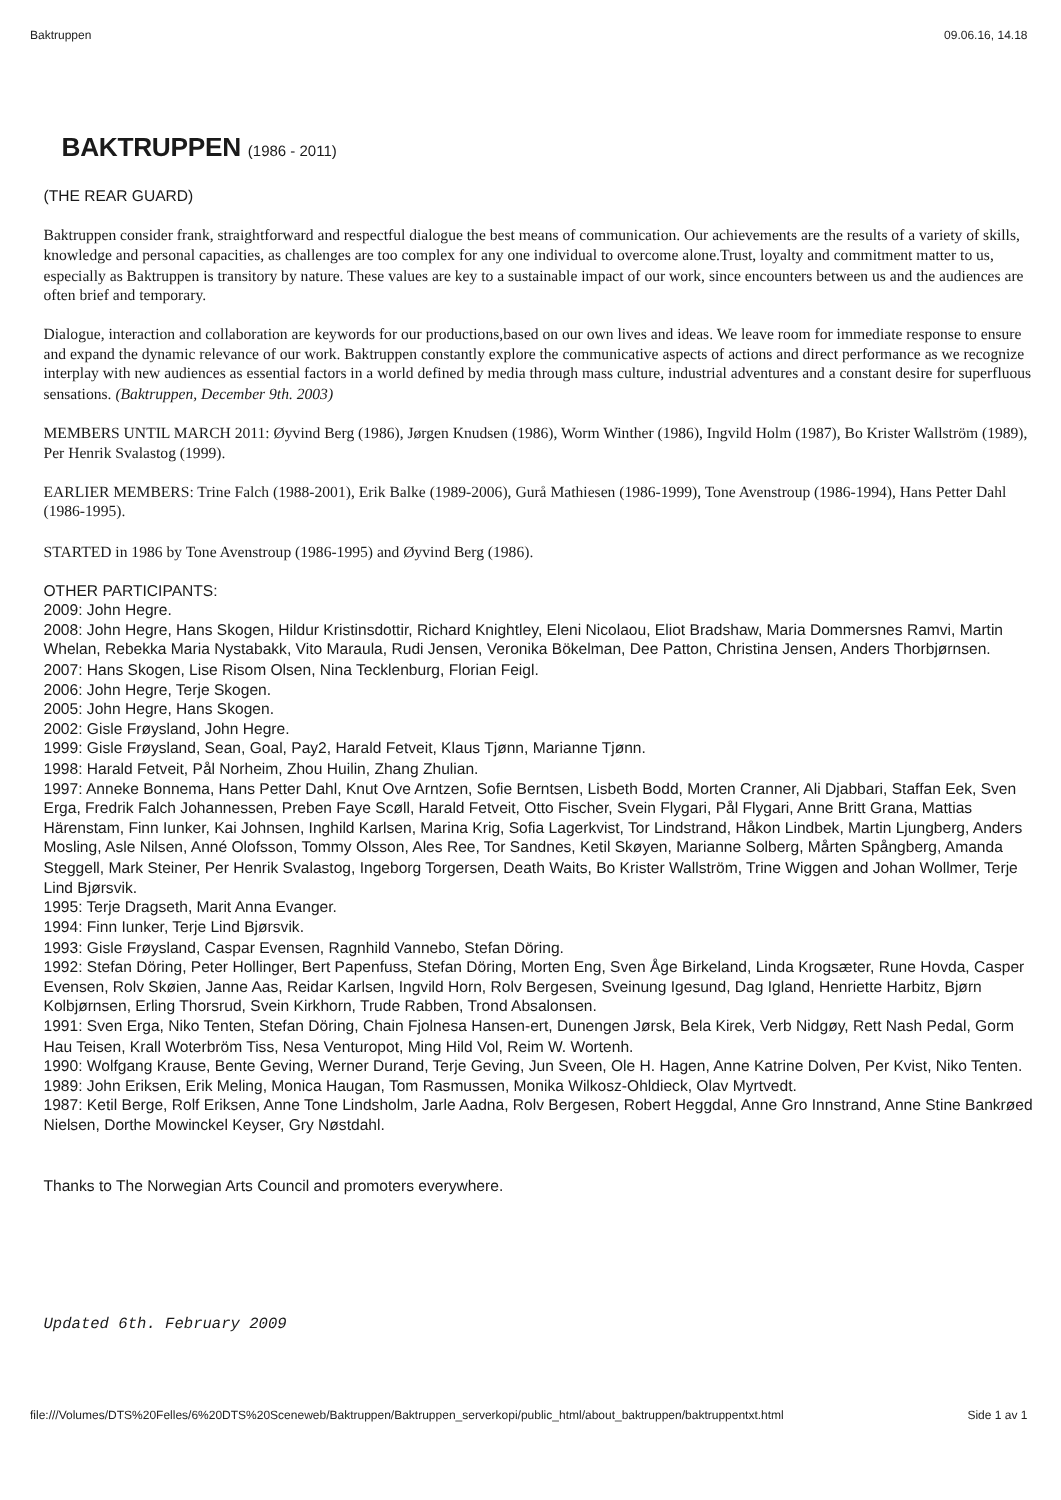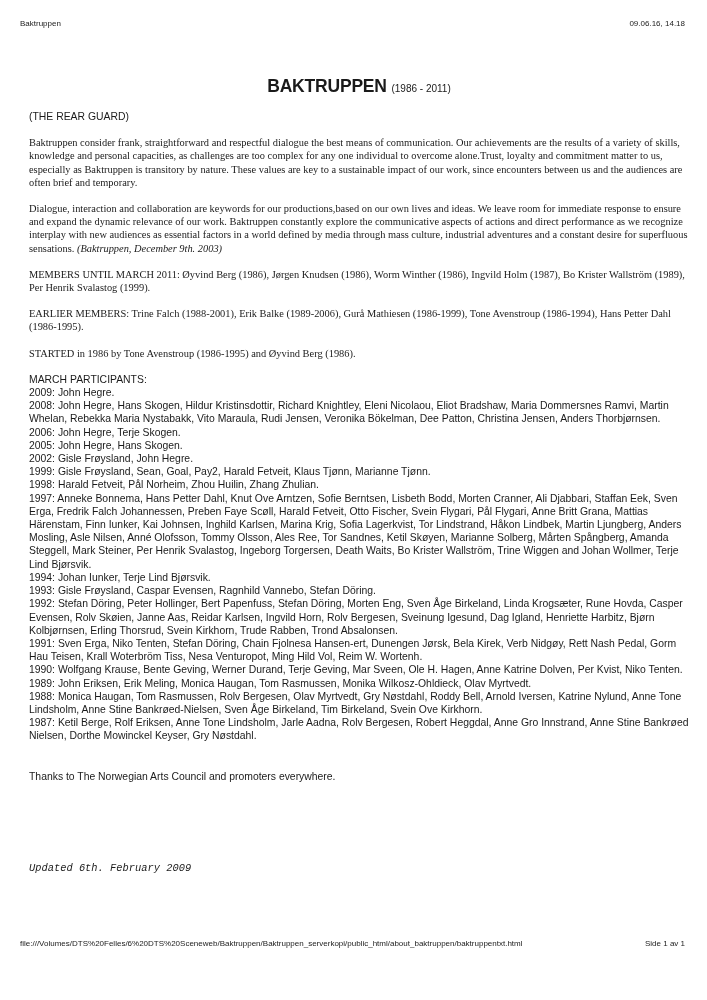--- a/index.html
+++ b/index.html
@@ -12,23 +12,22 @@
     font-size: 8px; color: #222;
     display: flex; justify-content: space-between;
   }
   .print-header { top: 19px; }
   .print-footer { top: 939px; align-items: flex-end; }
   .content {
     position: absolute; left: 29px; top: 75px; width: 660px;
     font-size: 10.4px; line-height: 13.2px;
   }
   h1 {
-    margin: 0; font-size: 17.5px; font-weight: bold; line-height: 22px;
+    margin: 12px; font-size: 17.5px; font-weight: bold; line-height: 22px;
     letter-spacing: -0.2px;
-    text-align: center;
   }
   h1 .years { font-size: 10px; font-weight: normal; letter-spacing: 0; }
   p { margin: 0; }
   .subtitle { margin-top: 10px; }
   .block { margin-top: 13px; font-family: Liberation Serif, serif; }
   .cite { font-style: italic; }
   .participants { margin-top: 13px; }
   .thanks { margin-top: 27px; }
   .updated { margin-top: 79px; font-style: italic; font-family: Liberation Mono, monospace; }
 </style>
@@ -49,36 +48,37 @@
 
   <p class="block"><span>Dialogue, interaction and collaboration are keywords for our productions,based on our own lives and ideas. We leave room for immediate response to ensure and expand the dynamic relevance of our work. Baktruppen constantly explore the communicative aspects of actions and direct performance as we recognize interplay with new audiences as essential factors in a world defined by media through mass culture, industrial adventures and a constant desire for superfluous sensations. </span><span class="cite">(Baktruppen, December 9th. 2003)</span></p>
 
   <p class="block">MEMBERS UNTIL MARCH 2011: Øyvind Berg (1986), Jørgen Knudsen (1986), Worm Winther (1986), Ingvild Holm (1987), Bo Krister Wallström (1989), Per Henrik Svalastog (1999).</p>
 
   <p class="block">EARLIER MEMBERS: Trine Falch (1988-2001), Erik Balke (1989-2006), Gurå Mathiesen (1986-1999), Tone Avenstroup (1986-1994), Hans Petter Dahl (1986-1995).</p>
 
   <p class="block">STARTED in 1986 by Tone Avenstroup (1986-1995) and Øyvind Berg (1986).</p>
 
   <div class="participants">
-    <p>MARCH PARTICIPANTS:</p>
+    <p>OTHER PARTICIPANTS:</p>
     <p>2009: John Hegre.</p>
     <p>2008: John Hegre, Hans Skogen, Hildur Kristinsdottir, Richard Knightley, Eleni Nicolaou, Eliot Bradshaw, Maria Dommersnes Ramvi, Martin Whelan, Rebekka Maria Nystabakk, Vito Maraula, Rudi Jensen, Veronika Bökelman, Dee Patton, Christina Jensen, Anders Thorbjørnsen.</p>
+    <p>2007: Hans Skogen, Lise Risom Olsen, Nina Tecklenburg, Florian Feigl.</p>
     <p>2006: John Hegre, Terje Skogen.</p>
     <p>2005: John Hegre, Hans Skogen.</p>
     <p>2002: Gisle Frøysland, John Hegre.</p>
     <p>1999: Gisle Frøysland, Sean, Goal, Pay2, Harald Fetveit, Klaus Tjønn, Marianne Tjønn.</p>
     <p>1998: Harald Fetveit, Pål Norheim, Zhou Huilin, Zhang Zhulian.</p>
     <p>1997: Anneke Bonnema, Hans Petter Dahl, Knut Ove Arntzen, Sofie Berntsen, Lisbeth Bodd, Morten Cranner, Ali Djabbari, Staffan Eek, Sven Erga, Fredrik Falch Johannessen, Preben Faye Scøll, Harald Fetveit, Otto Fischer, Svein Flygari, Pål Flygari, Anne Britt Grana, Mattias Härenstam, Finn Iunker, Kai Johnsen, Inghild Karlsen, Marina Krig, Sofia Lagerkvist, Tor Lindstrand, Håkon Lindbek, Martin Ljungberg, Anders Mosling, Asle Nilsen, Anné Olofsson, Tommy Olsson, Ales Ree, Tor Sandnes, Ketil Skøyen, Marianne Solberg, Mårten Spångberg, Amanda Steggell, Mark Steiner, Per Henrik Svalastog, Ingeborg Torgersen, Death Waits, Bo Krister Wallström, Trine Wiggen and Johan Wollmer, Terje Lind Bjørsvik.</p>
-    <p>1994: Johan Iunker, Terje Lind Bjørsvik.</p>
+    <p>1995: Terje Dragseth, Marit Anna Evanger.</p>
+    <p>1994: Finn Iunker, Terje Lind Bjørsvik.</p>
     <p>1993: Gisle Frøysland, Caspar Evensen, Ragnhild Vannebo, Stefan Döring.</p>
     <p>1992: Stefan Döring, Peter Hollinger, Bert Papenfuss, Stefan Döring, Morten Eng, Sven Åge Birkeland, Linda Krogsæter, Rune Hovda, Casper Evensen, Rolv Skøien, Janne Aas, Reidar Karlsen, Ingvild Horn, Rolv Bergesen, Sveinung Igesund, Dag Igland, Henriette Harbitz, Bjørn Kolbjørnsen, Erling Thorsrud, Svein Kirkhorn, Trude Rabben, Trond Absalonsen.</p>
     <p>1991: Sven Erga, Niko Tenten, Stefan Döring, Chain Fjolnesa Hansen-ert, Dunengen Jørsk, Bela Kirek, Verb Nidgøy, Rett Nash Pedal, Gorm Hau Teisen, Krall Woterbröm Tiss, Nesa Venturopot, Ming Hild Vol, Reim W. Wortenh.</p>
-    <p>1990: Wolfgang Krause, Bente Geving, Werner Durand, Terje Geving, Mar Sveen, Ole H. Hagen, Anne Katrine Dolven, Per Kvist, Niko Tenten.</p>
+    <p>1990: Wolfgang Krause, Bente Geving, Werner Durand, Terje Geving, Jun Sveen, Ole H. Hagen, Anne Katrine Dolven, Per Kvist, Niko Tenten.</p>
     <p>1989: John Eriksen, Erik Meling, Monica Haugan, Tom Rasmussen, Monika Wilkosz-Ohldieck, Olav Myrtvedt.</p>
-    <p>1988: Monica Haugan, Tom Rasmussen, Rolv Bergesen, Olav Myrtvedt, Gry Nøstdahl, Roddy Bell, Arnold Iversen, Katrine Nylund, Anne Tone Lindsholm, Anne Stine Bankrøed-Nielsen, Sven Åge Birkeland, Tim Birkeland, Svein Ove Kirkhorn.</p>
     <p>1987: Ketil Berge, Rolf Eriksen, Anne Tone Lindsholm, Jarle Aadna, Rolv Bergesen, Robert Heggdal, Anne Gro Innstrand, Anne Stine Bankrøed Nielsen, Dorthe Mowinckel Keyser, Gry Nøstdahl.</p>
   </div>
 
   <p class="thanks">Thanks to The Norwegian Arts Council and promoters everywhere.</p>
 
   <p class="updated">Updated 6th. February 2009</p>
 </div>
 
 <div class="print-footer">
   <span>file:///Volumes/DTS%20Felles/6%20DTS%20Sceneweb/Baktruppen/Baktruppen_serverkopi/public_html/about_baktruppen/baktruppentxt.html</span>

